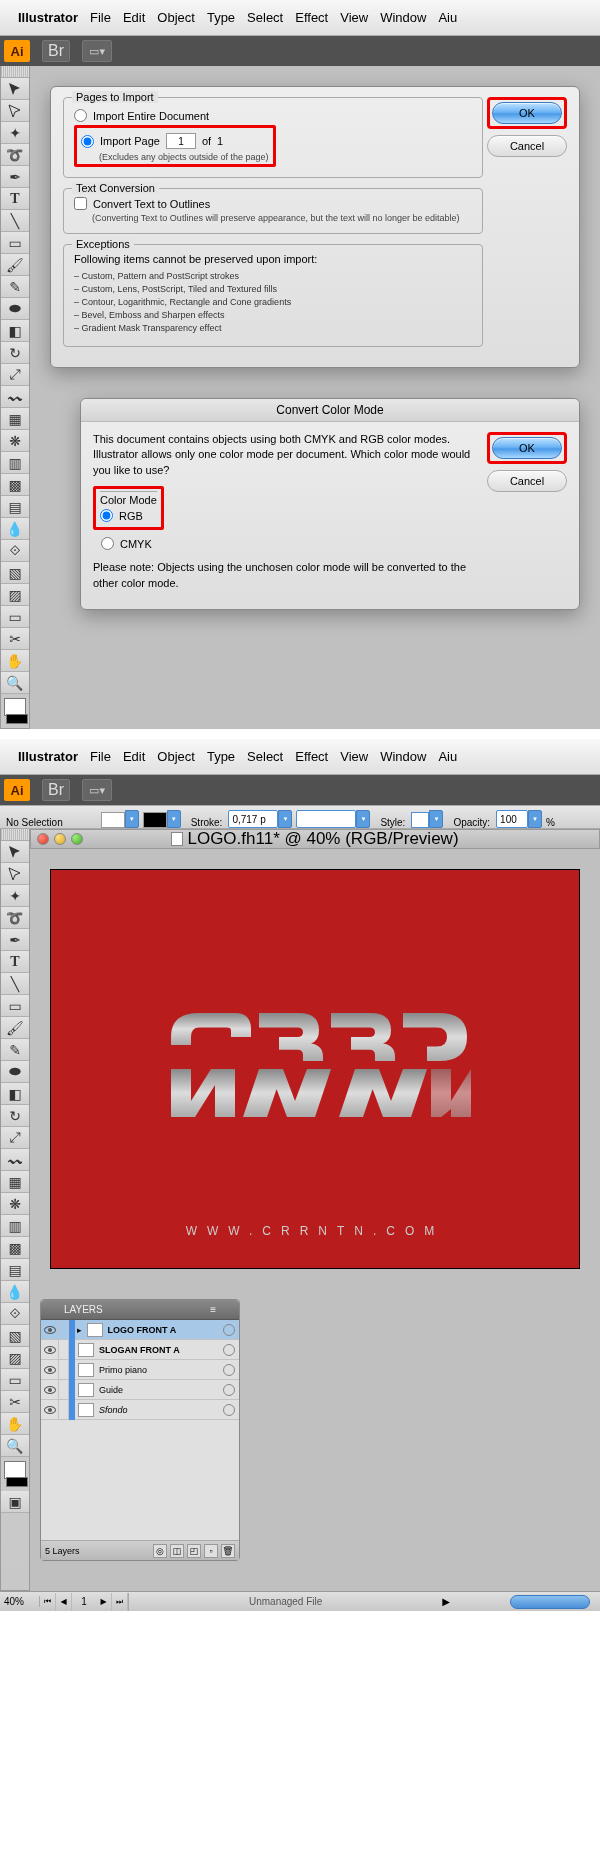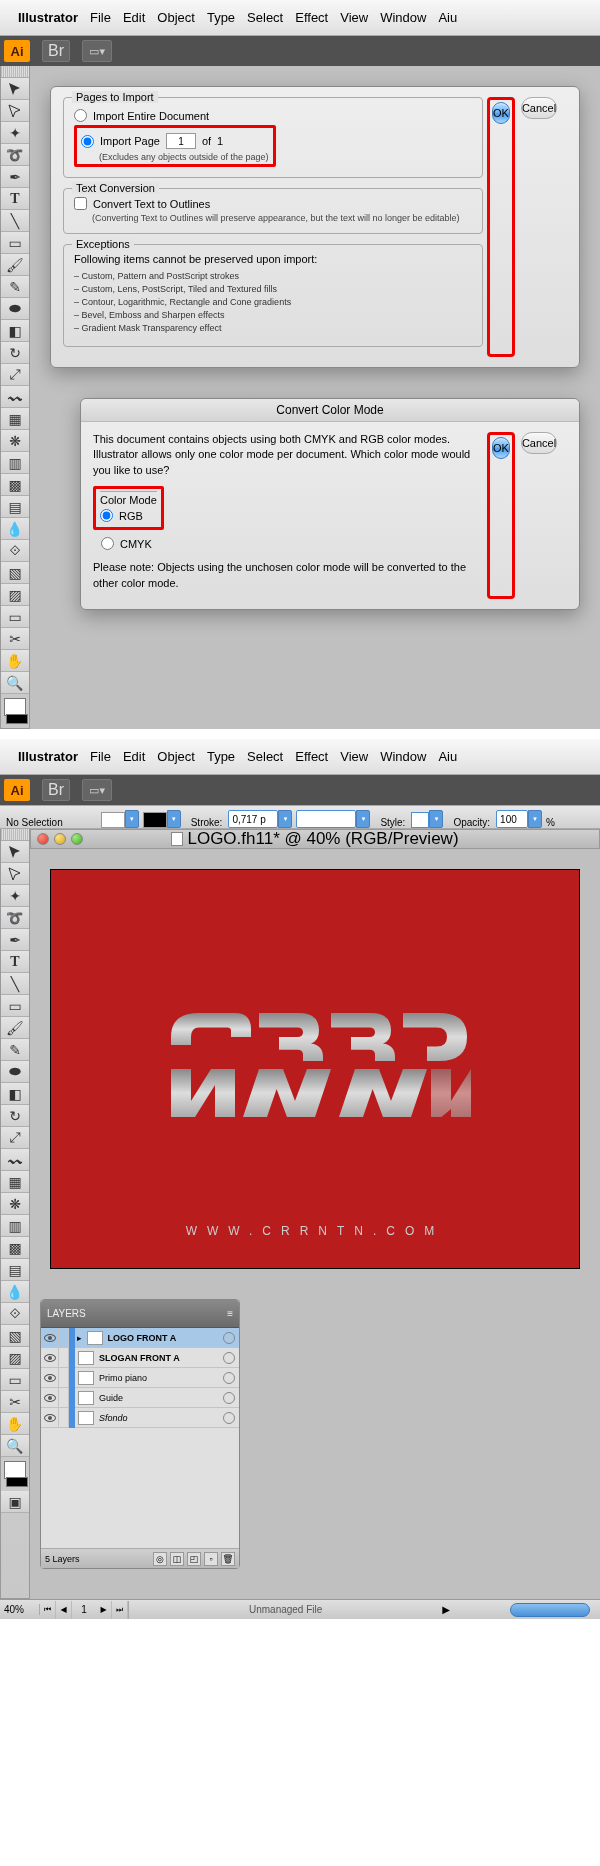--- a/index.html
+++ b/index.html
@@ -37,21 +37,21 @@
 
 
 .workspace { display:flex; background:#c0c0c0; }
 .canvas-area { flex:1; padding:20px 20px 30px 20px; }
 
 
 .dialog { background:linear-gradient(#eeeeee,#dedede); border:1px solid #888; border-radius:6px; box-shadow:0 6px 20px rgba(0,0,0,.3); margin-bottom:30px; }
 .dialog-title { text-align:center; font-size:12px; padding:4px 0; background:linear-gradient(#e8e8e8,#d4d4d4); border-bottom:1px solid #bbb; border-radius:6px 6px 0 0; }
 .dialog-body { display:flex; padding:10px 12px; gap:4px; }
 .dialog-left { flex:1; }
-.dialog-right { width:80px; display:flex; flex-direction:row; gap:6px; }
+.dialog-right { width:80px; display:flex; flex-direction:column; gap:6px; }
 
 .fieldset { border:1px solid #aaa; border-radius:4px; padding:8px 10px 10px; margin-bottom:10px; position:relative; }
 .fieldset-label { position:absolute; top:-7px; left:8px; background:#e4e4e4; padding:0 4px; font-size:11px; }
 .radio-row { display:flex; align-items:center; gap:6px; margin:3px 0; font-size:11px; }
 .pageinput { width:30px; height:16px; border:1px solid #999; padding:0 2px; font-size:10px; text-align:center; }
 .note { font-size:9px; color:#444; margin-left:18px; }
 .hl-red { border:3px solid #e00; padding:2px 4px; border-radius:2px; display:inline-block; }
 .chk-row { display:flex; align-items:center; gap:6px; font-size:11px; }
 .exc-list { font-size:9px; color:#333; margin-top:6px; }
 .exc-list div { margin:3px 0; }
@@ -65,21 +65,21 @@
 .traffic { position:absolute; left:6px; top:3px; display:flex; gap:5px; }
 .tl { width:12px; height:12px; border-radius:50%; border:1px solid #888; }
 .tl.r{background:radial-gradient(circle at 30% 30%,#ff8a7a,#d83a2a);} .tl.y{background:radial-gradient(circle at 30% 30%,#ffe07a,#d8a82a);} .tl.g{background:radial-gradient(circle at 30% 30%,#9aef7a,#4aa82a);}
 .doc-icon { width:12px; height:14px; background:#fff; border:1px solid #888; margin-right:4px; }
 
 .artboard { background:#b91c1c; border:1px solid #000; margin:20px; height:400px; position:relative; display:flex; align-items:center; justify-content:center; }
 .logo-text { font-size:12px; letter-spacing:10px; color:#ccc; position:absolute; bottom:30px; }
 
 
 .layers-panel { width:200px; background:#d0d0d0; border:1px solid #888; margin:10px 0 30px 10px; border-radius:4px; }
-.lp-head { height:28px; background:linear-gradient(#8a8a8a,#6a6a6a); color:#eee; font-size:10px; padding:2px 6px; border-bottom:1px solid #555; display:flex; justify-content:space-between; align-items:center; border-radius:4px 4px 0 0; }
+.lp-head { height:20px; background:linear-gradient(#8a8a8a,#6a6a6a); color:#eee; font-size:10px; padding:2px 23px; border-bottom:1px solid #555; display:flex; justify-content:space-between; align-items:center; border-radius:4px 4px 0 0; }
 .lp-body { background:#e0e0e0; }
 .layer-row { height:20px; display:flex; align-items:center; border-bottom:1px solid #c4c4c4; font-size:9px; }
 .layer-row.sel { background:#a8c8e8; }
 .lv { width:18px; height:20px; display:flex; align-items:center; justify-content:center; border-right:1px solid #c4c4c4; }
 .eye { width:12px; height:8px; border:1px solid #555; border-radius:50%; position:relative; }
 .eye::after{content:'';position:absolute;width:4px;height:4px;background:#555;border-radius:50%;left:3px;top:1px;}
 .lc { width:10px; height:20px; border-right:1px solid #c4c4c4; }
 .lcolor { width:6px; height:20px; background:#4a90e2; }
 .lthumb { width:16px; height:14px; border:1px solid #999; background:#fff; margin:0 3px; }
 .lname { flex:1; padding-left:2px; }

